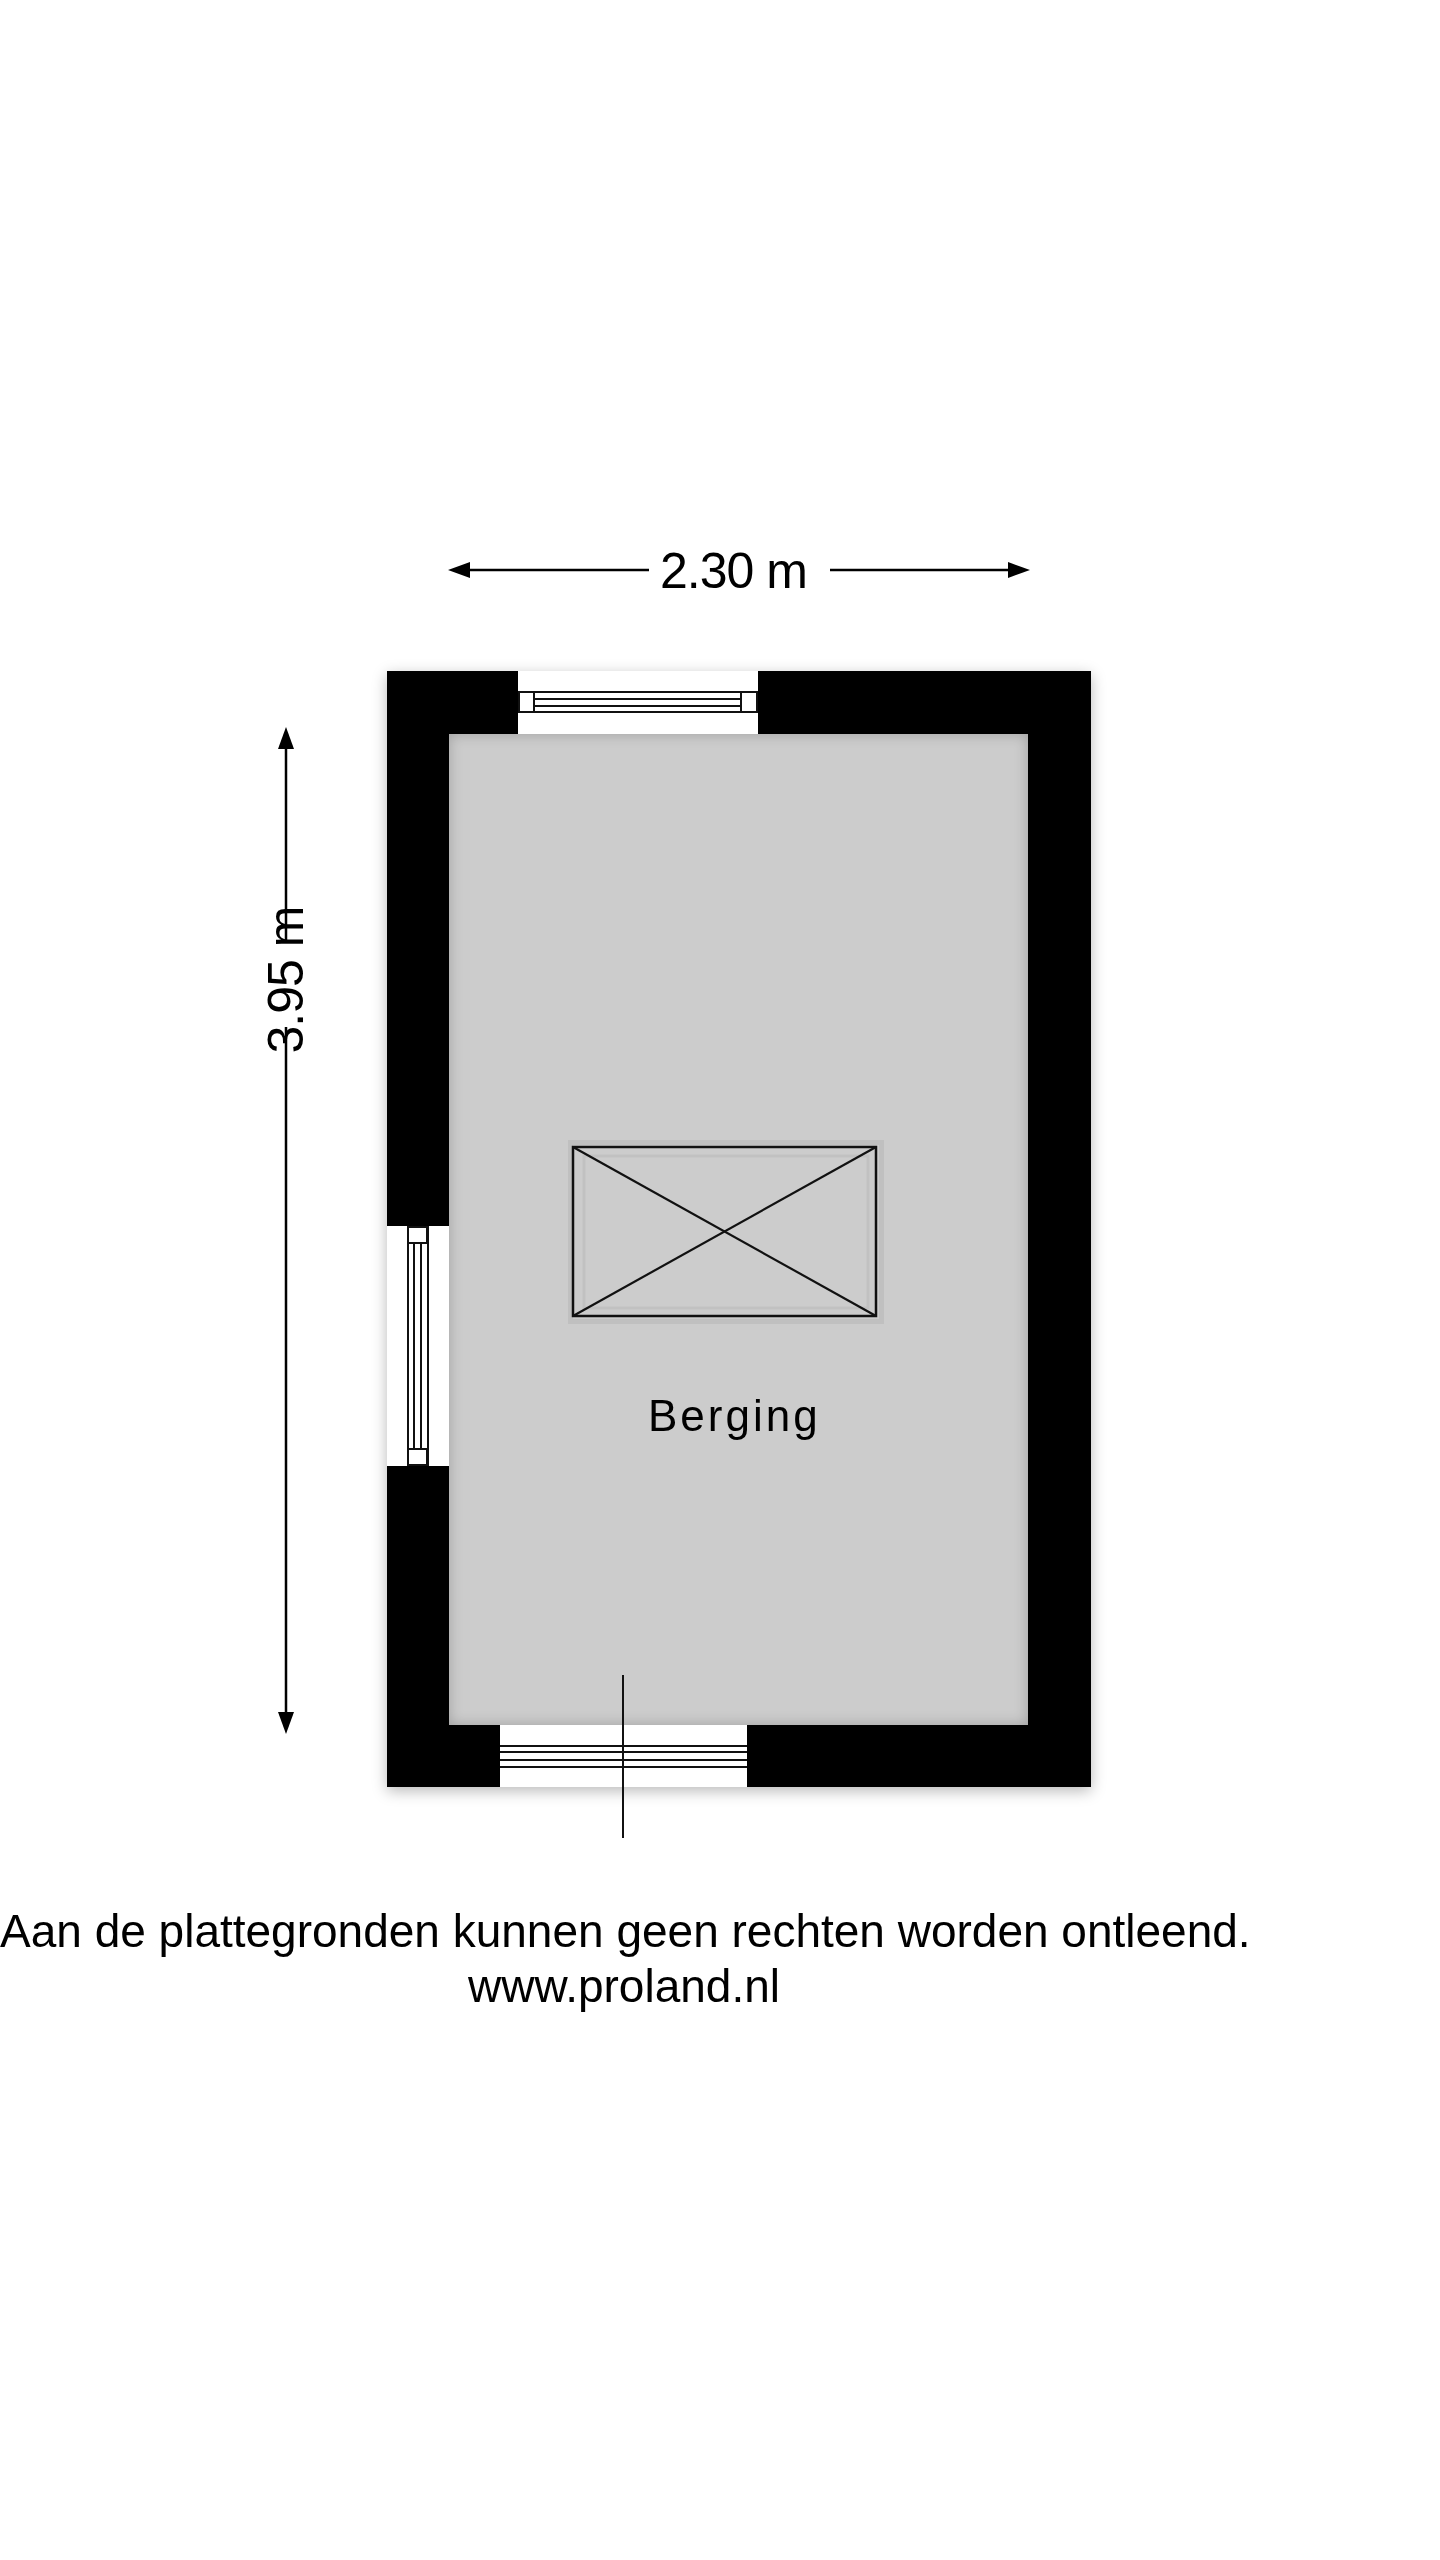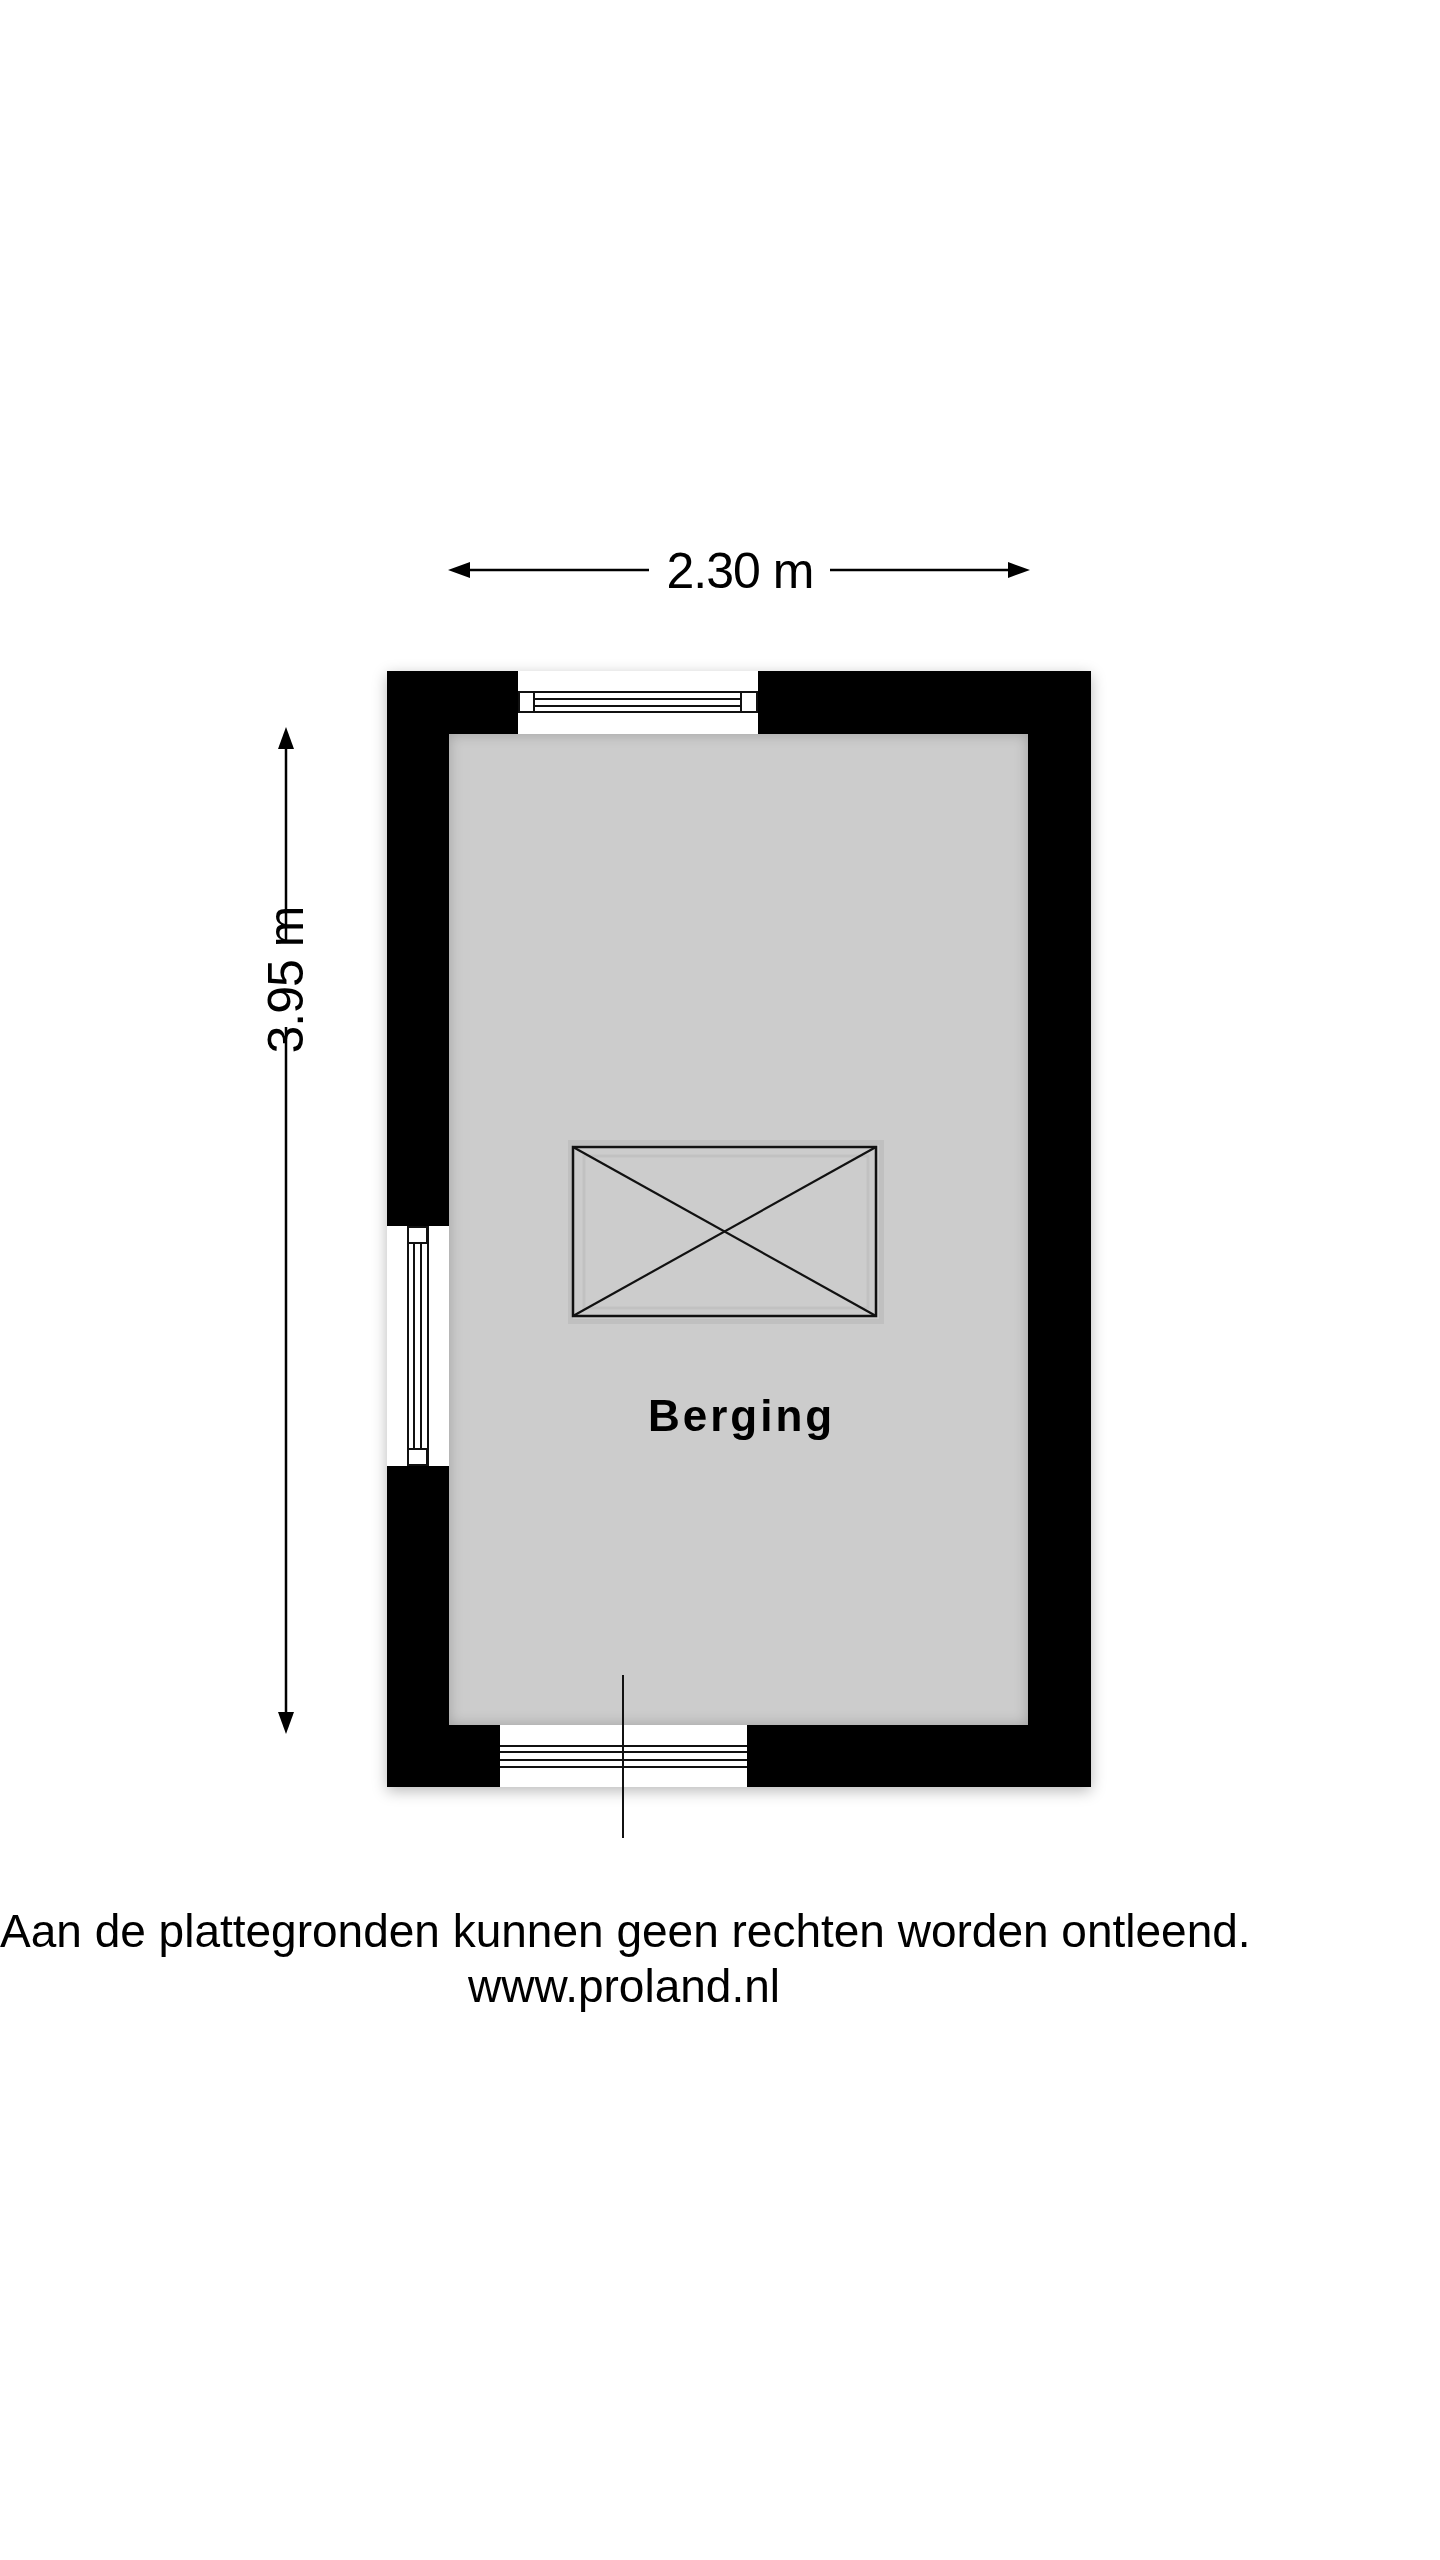--- a/index.html
+++ b/index.html
@@ -25,21 +25,21 @@
 </head>
 <body>
 
 <div>
   <svg class="abs" style="left:440px;top:555px;" width="600" height="30">
     <line x1="20" y1="15" x2="209" y2="15" stroke="#000" stroke-width="2.5"></line>
     <line x1="390" y1="15" x2="572" y2="15" stroke="#000" stroke-width="2.5"></line>
     <polygon points="8,15 30,7 30,23" fill="#000"></polygon>
     <polygon points="590,15 568,7 568,23" fill="#000"></polygon>
   </svg>
-  <div class="dim-label" style="left:660px;top:546px;width:160px;text-align:center;">2.30 m</div>
+  <div class="dim-label" style="left:660px;top:546px;width:160px;">2.30 m</div>
 </div>
 
 <div>
   <svg class="abs" style="left:271px;top:718px;" width="30" height="1025">
     <line x1="15" y1="20" x2="15" y2="222" stroke="#000" stroke-width="2.5"></line>
     <line x1="15" y1="309" x2="15" y2="1004" stroke="#000" stroke-width="2.5"></line>
     <polygon points="15,9 7,31 23,31" fill="#000"></polygon>
     <polygon points="15,1016 7,994 23,994" fill="#000"></polygon>
   </svg>
   <div class="dim-label" style="left:206px;top:955px;width:160px;text-align:center;transform:rotate(-90deg);">3.95 m</div>
@@ -86,17 +86,17 @@
   <div class="vline" style="left:622px;top:1675px;height:163px;"></div>
 
   <svg class="abs" style="left:568px;top:1140px;" width="316" height="184">
     <rect x="1" y="1" width="314" height="182" fill="none" stroke="rgba(0,0,0,0.06)" stroke-width="8"></rect>
     <rect x="16" y="16" width="284" height="152" fill="none" stroke="rgba(0,0,0,0.05)" stroke-width="3"></rect>
     <rect x="5" y="7" width="303" height="169" fill="none" stroke="#111" stroke-width="2.5"></rect>
     <line x1="5" y1="7" x2="308" y2="176" stroke="#111" stroke-width="2.2"></line>
     <line x1="308" y1="7" x2="5" y2="176" stroke="#111" stroke-width="2.2"></line>
   </svg>
 
-  <div class="room-label" style="left:648px;top:1394px;font-weight:bold;">Berging</div>
+  <div class="room-label" style="left:648px;top:1394px;">Berging</div>
 </div>
 
 <div class="footer" style="top:1904px;">Aan de plattegronden kunnen geen rechten worden ontleend.</div>
 <div class="footer" style="top:1959px;padding-left:48px;">www.proland.nl</div>
 
 </body></html>

